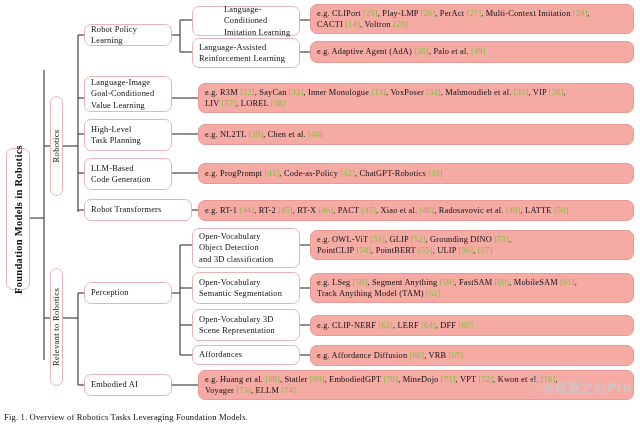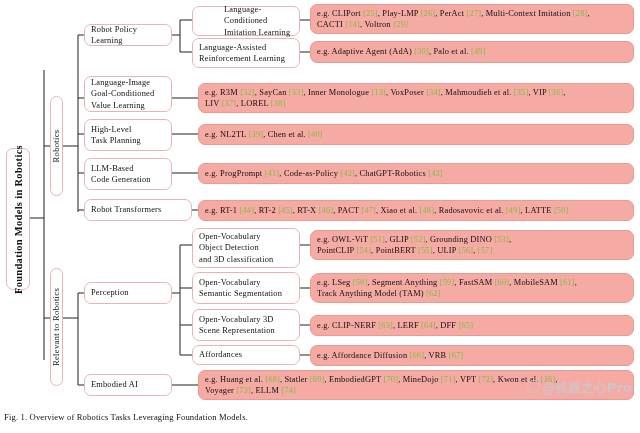--- a/index.html
+++ b/index.html
@@ -211,21 +211,21 @@
 
   <div class="node pink" style="left:198px;top:200px;width:436px;height:21px;">
     <span class="txt">e.g. RT-1 <span class="cite" style="color: rgb(127, 191, 63);">[44]</span>, RT-2 <span class="cite" style="color: rgb(127, 191, 63);">[45]</span>, RT-X <span class="cite" style="color: rgb(127, 191, 63);">[46]</span>, PACT <span class="cite" style="color: rgb(127, 191, 63);">[47]</span>, Xiao et al. <span class="cite" style="color: rgb(127, 191, 63);">[48]</span>, Radosavovic et al. <span class="cite" style="color: rgb(127, 191, 63);">[49]</span>, LATTE <span class="cite" style="color: rgb(127, 191, 63);">[50]</span></span>
   </div>
 
   <div class="node pink" style="left:310px;top:230px;width:324px;height:30px;">
     <span class="txt">e.g. OWL-ViT <span class="cite" style="color: rgb(127, 191, 63);">[51]</span>, GLIP <span class="cite" style="color: rgb(127, 191, 63);">[52]</span>, Grounding DINO <span class="cite" style="color: rgb(127, 191, 63);">[53]</span>,
 PointCLIP <span class="cite" style="color: rgb(127, 191, 63);">[54]</span>, PointBERT <span class="cite" style="color: rgb(127, 191, 63);">[55]</span>, ULIP <span class="cite" style="color: rgb(127, 191, 63);">[56]</span>, <span class="cite" style="color: rgb(127, 191, 63); text-align: right;">[57]</span></span>
   </div>
 
-  <div class="node pink" style="left:310px;top:273px;width:324px;height:30px;border-radius:9px;">
+  <div class="node pink" style="left:310px;top:273px;width:324px;height:30px;">
     <span class="txt">e.g. LSeg <span class="cite" style="color: rgb(127, 191, 63);">[58]</span>, Segment Anything <span class="cite" style="color: rgb(127, 191, 63);">[59]</span>, FastSAM <span class="cite" style="color: rgb(127, 191, 63);">[60]</span>, MobileSAM <span class="cite" style="color: rgb(127, 191, 63);">[61]</span>,
 Track Anything Model (TAM) <span class="cite" style="color: rgb(127, 191, 63);">[62]</span></span>
   </div>
 
   <div class="node pink" style="left:310px;top:315px;width:324px;height:21px;">
     <span class="txt">e.g. CLIP-NERF <span class="cite" style="color: rgb(127, 191, 63);">[63]</span>, LERF <span class="cite" style="color: rgb(127, 191, 63);">[64]</span>, DFF <span class="cite" style="color: rgb(127, 191, 63);">[65]</span></span>
   </div>
 
   <div class="node pink" style="left:310px;top:345px;width:324px;height:21px;">
     <span class="txt">e.g. Affordance Diffusion <span class="cite" style="color: rgb(127, 191, 63);">[66]</span>, VRB <span class="cite" style="color: rgb(127, 191, 63);">[67]</span></span>

